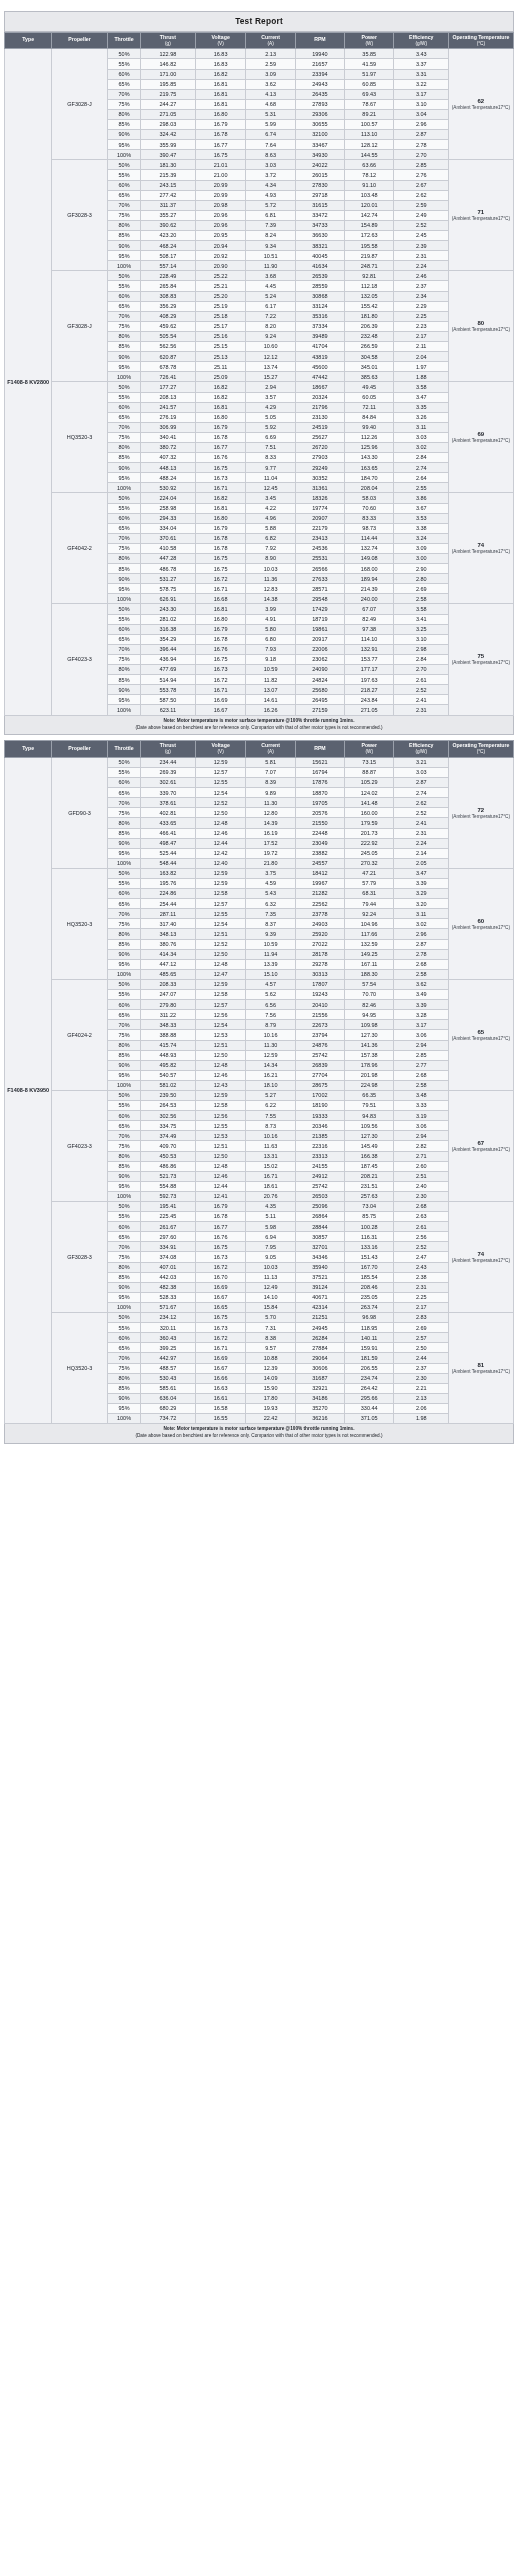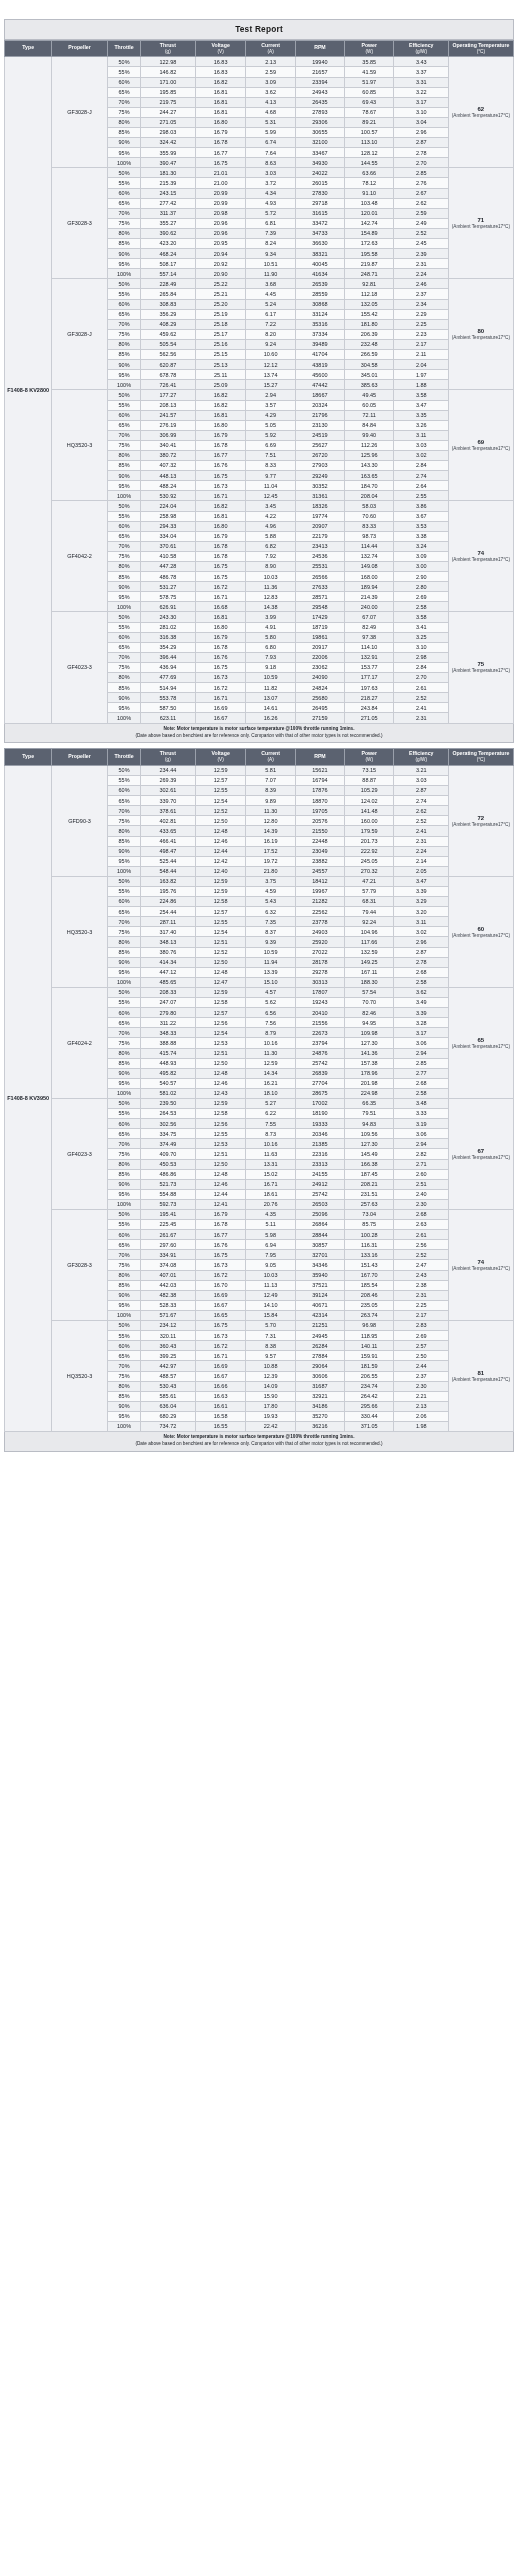--- a/index.html
+++ b/index.html
@@ -4,21 +4,21 @@
 <style>
   * { box-sizing: border-box; }
   body {
     margin: 0;
     padding: 0;
     background: #ffffff;
     font-family: "Liberation Sans", sans-serif;
   }
   .page {
     width: 518px;
-    margin: 16px auto;
+    margin: 8px auto;
     padding: 3.3px 4.4px 5.5px 4.4px;
   }
   .title-bar {
     background: #e8e9ec;
     border: 0.6px solid #b9bcc4;
     text-align: center;
     font-size: 8.3px;
     font-weight: bold;
     color: #1a1a1a;
     padding: 3.9px 0 4.4px 0;

